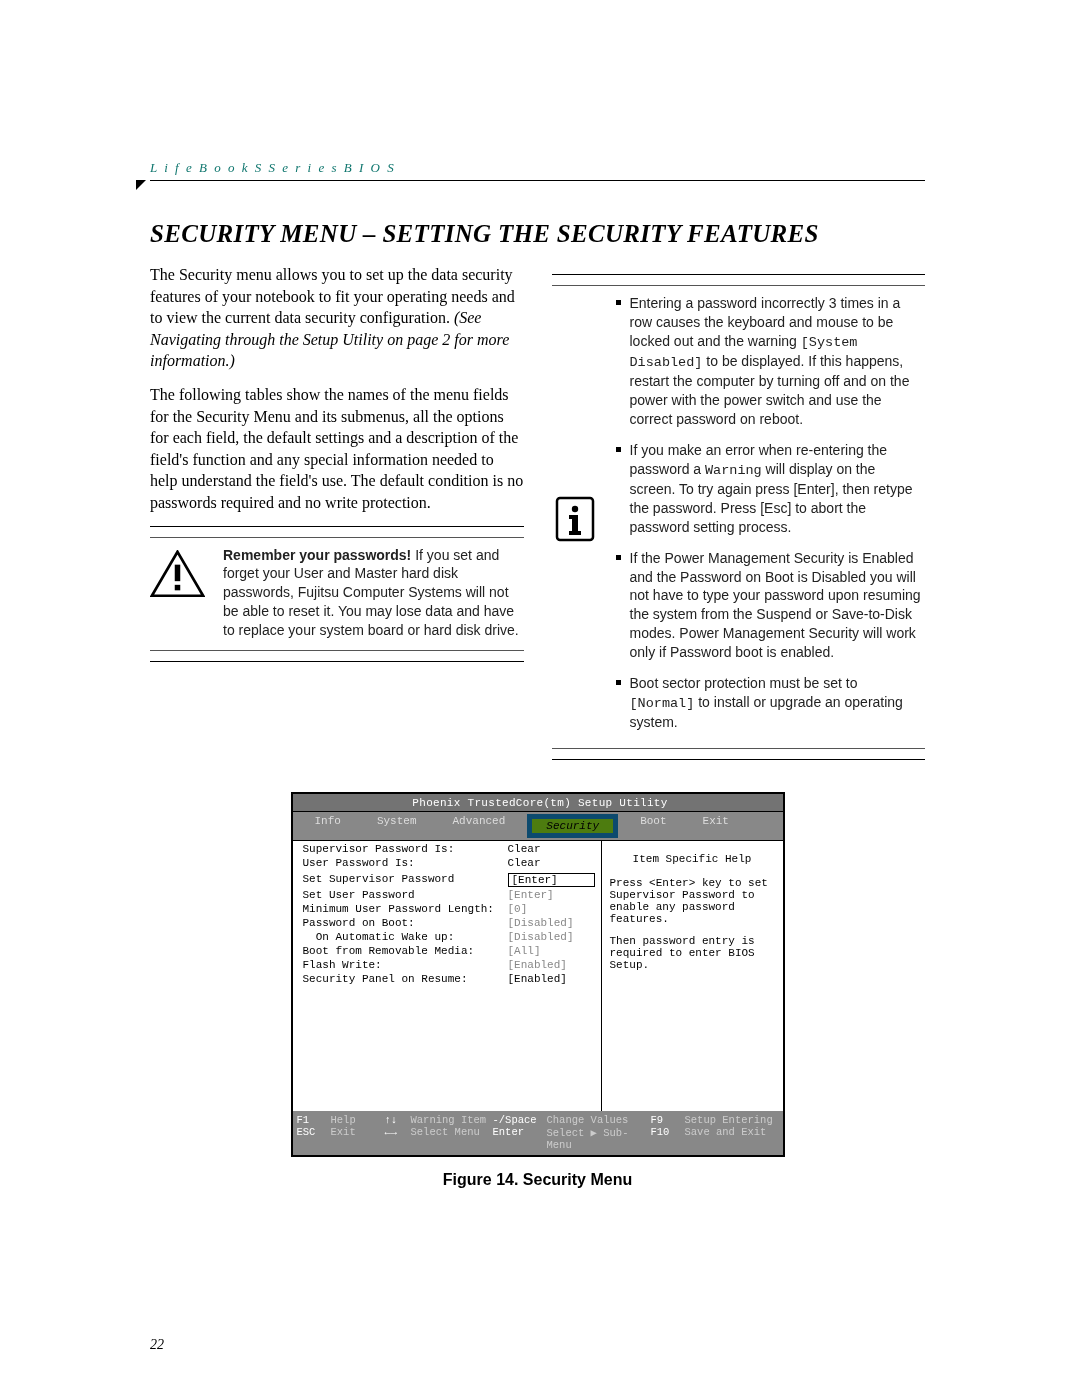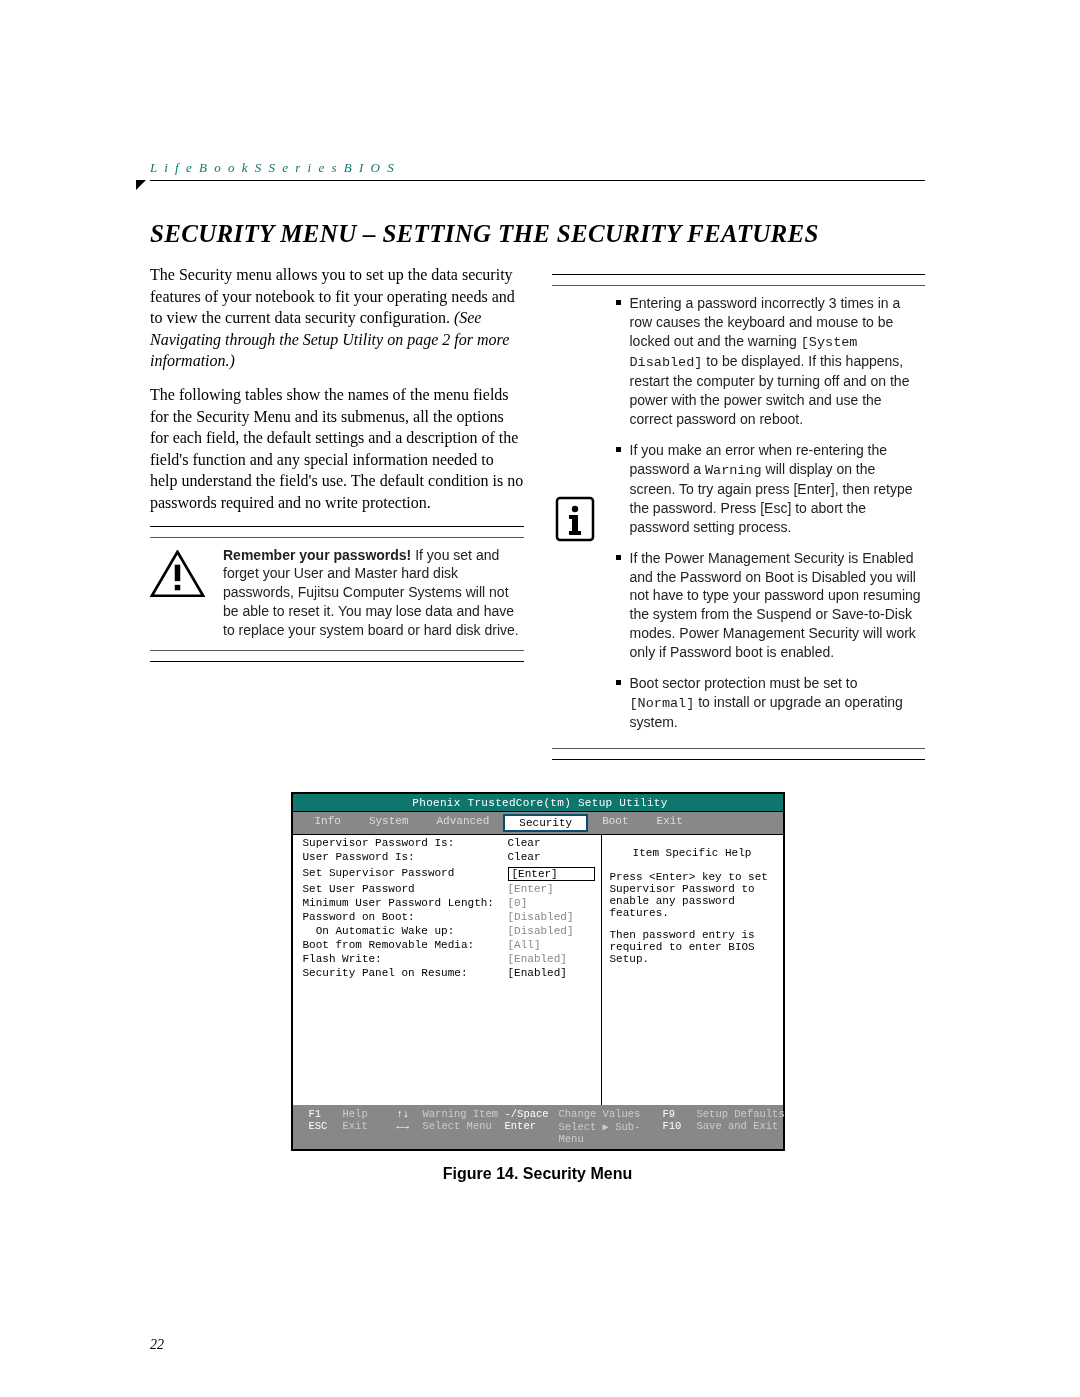--- a/index.html
+++ b/index.html
@@ -127,42 +127,43 @@
   .bios {
     margin: 22px auto 0 auto;
     width: 490px;
     border: 2px solid #000;
     font-family: "Courier New", Courier, monospace;
     font-size: 11px;
     color: #000;
     background: #fff;
   }
   .bios-title {
-    background: #0f766e;
+    background: #737373;
     color: #fff;
     text-align: center;
     padding: 3px 0 2px 5px;
     letter-spacing: 0.3px;
     border-bottom: 1px solid #000;
   }
   .bios-tabs {
     background: #888;
     color: #ddd;
     display: flex;
     padding: 2px 8px;
-    gap: 0;
+    gap: 8px;
     border-bottom: 1px solid #000;
   }
   .bios-tab {
     padding: 1px 14px;
   }
   .bios-tab.active {
-    background: #ffffff;
+    background: #4d7c0f;
     color: #000;
-    border: 2px solid #0c4a6e;
+    border: 5px solid #0c4a6e;
+    font-style: italic;
   }
   .bios-body {
     display: flex;
     min-height: 270px;
   }
   .bios-left {
     flex: 1;
     padding: 2px 6px 12px 10px;
     border-right: 1px solid #000;
   }
@@ -188,21 +189,21 @@
   }
   .bios-row .val.black { color: #000; }
   .bios-sub {
     white-space: pre;
     margin-bottom: 2px;
   }
   .bios-sub .tri { display: inline-block; width: 8px; }
   .bios-footer {
     background: #888;
     color: #fff;
-    padding: 3px 6px 4px 16px;
+    padding: 3px 6px 4px 4px;
     font-size: 10.5px;
   }
   .bios-footer-row {
     display: flex;
     gap: 4px;
   }
   .bios-footer .k { color: #fff; }
   .bios-footer .d { color: #ccc; }
   .bios-footer .cell { flex: 0 0 auto; }
   .fig-caption {
@@ -358,21 +359,21 @@
     </div>
     <div class="bios-footer">
       <div class="bios-footer-row">
         <span class="cell" style="width:30px"><span class="k">F1</span></span>
         <span class="cell" style="width:50px"><span class="d">Help</span></span>
         <span class="cell" style="width:22px"><span class="k">↑↓</span></span>
         <span class="cell" style="width:78px"><span class="d">Warning Item</span></span>
         <span class="cell" style="width:50px"><span class="k">-/Space</span></span>
         <span class="cell" style="width:100px"><span class="d">Change Values</span></span>
         <span class="cell" style="width:30px"><span class="k">F9</span></span>
-        <span class="cell"><span class="d">Setup Defaults</span></span>
+        <span class="cell"><span class="d">Setup Entering</span></span>
       </div>
       <div class="bios-footer-row">
         <span class="cell" style="width:30px"><span class="k">ESC</span></span>
         <span class="cell" style="width:50px"><span class="d">Exit</span></span>
         <span class="cell" style="width:22px"><span class="k">←→</span></span>
         <span class="cell" style="width:78px"><span class="d">Select Menu</span></span>
         <span class="cell" style="width:50px"><span class="k">Enter</span></span>
         <span class="cell" style="width:100px"><span class="d">Select ▶ Sub-Menu</span></span>
         <span class="cell" style="width:30px"><span class="k">F10</span></span>
         <span class="cell"><span class="d">Save and Exit</span></span>

